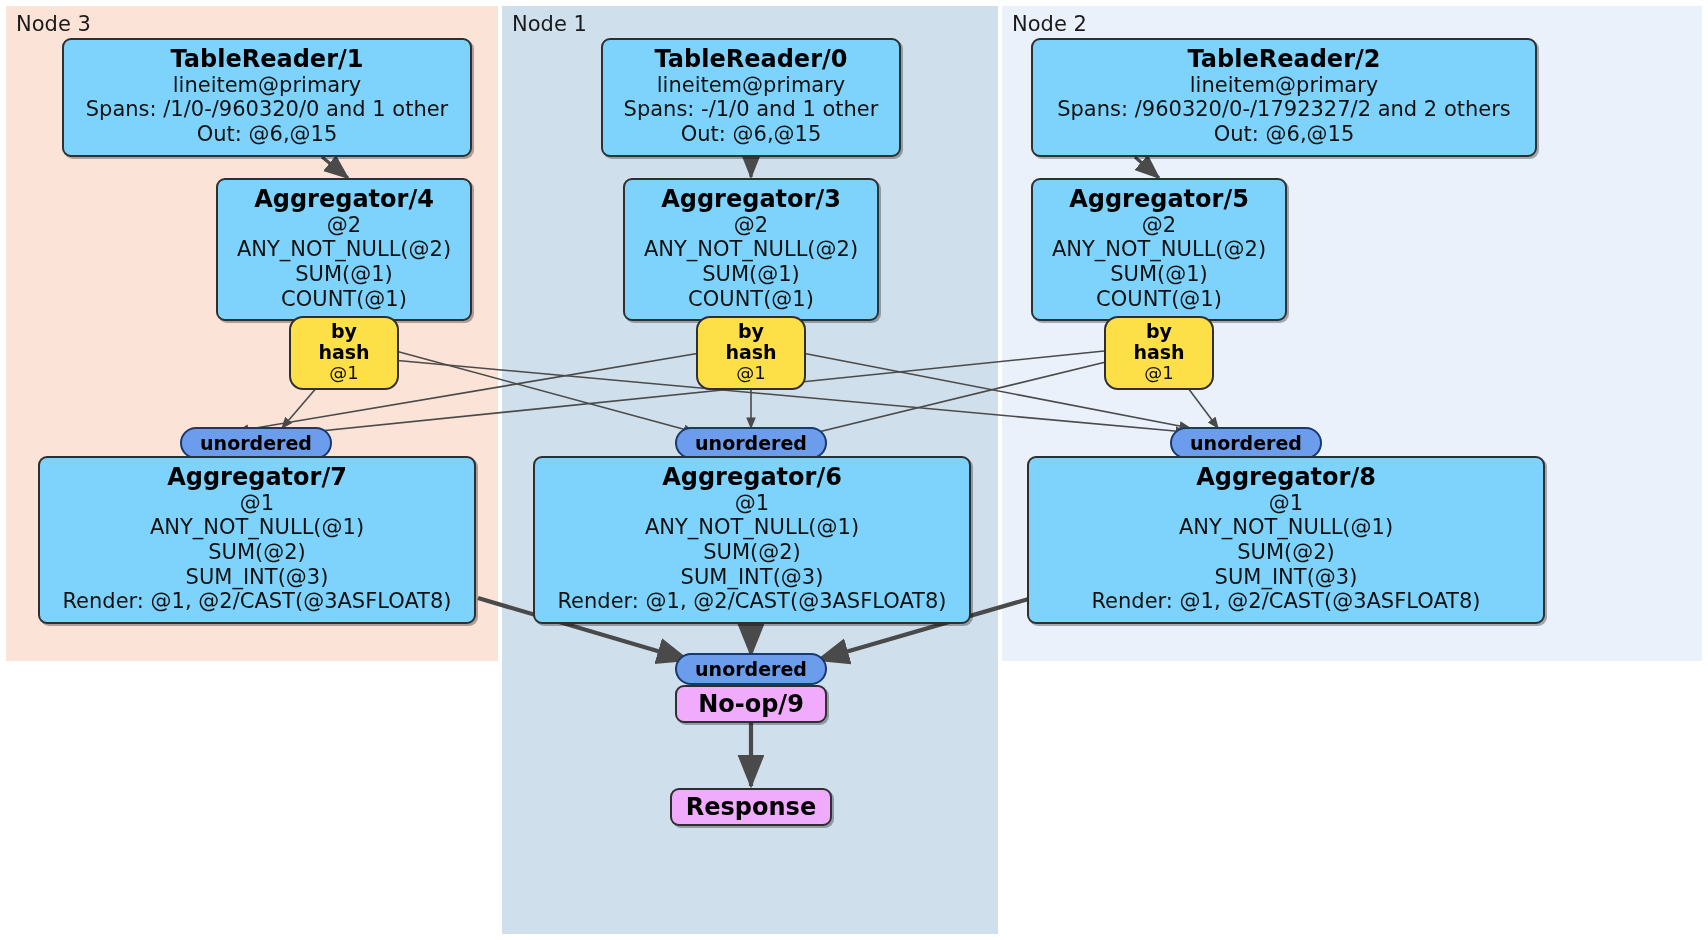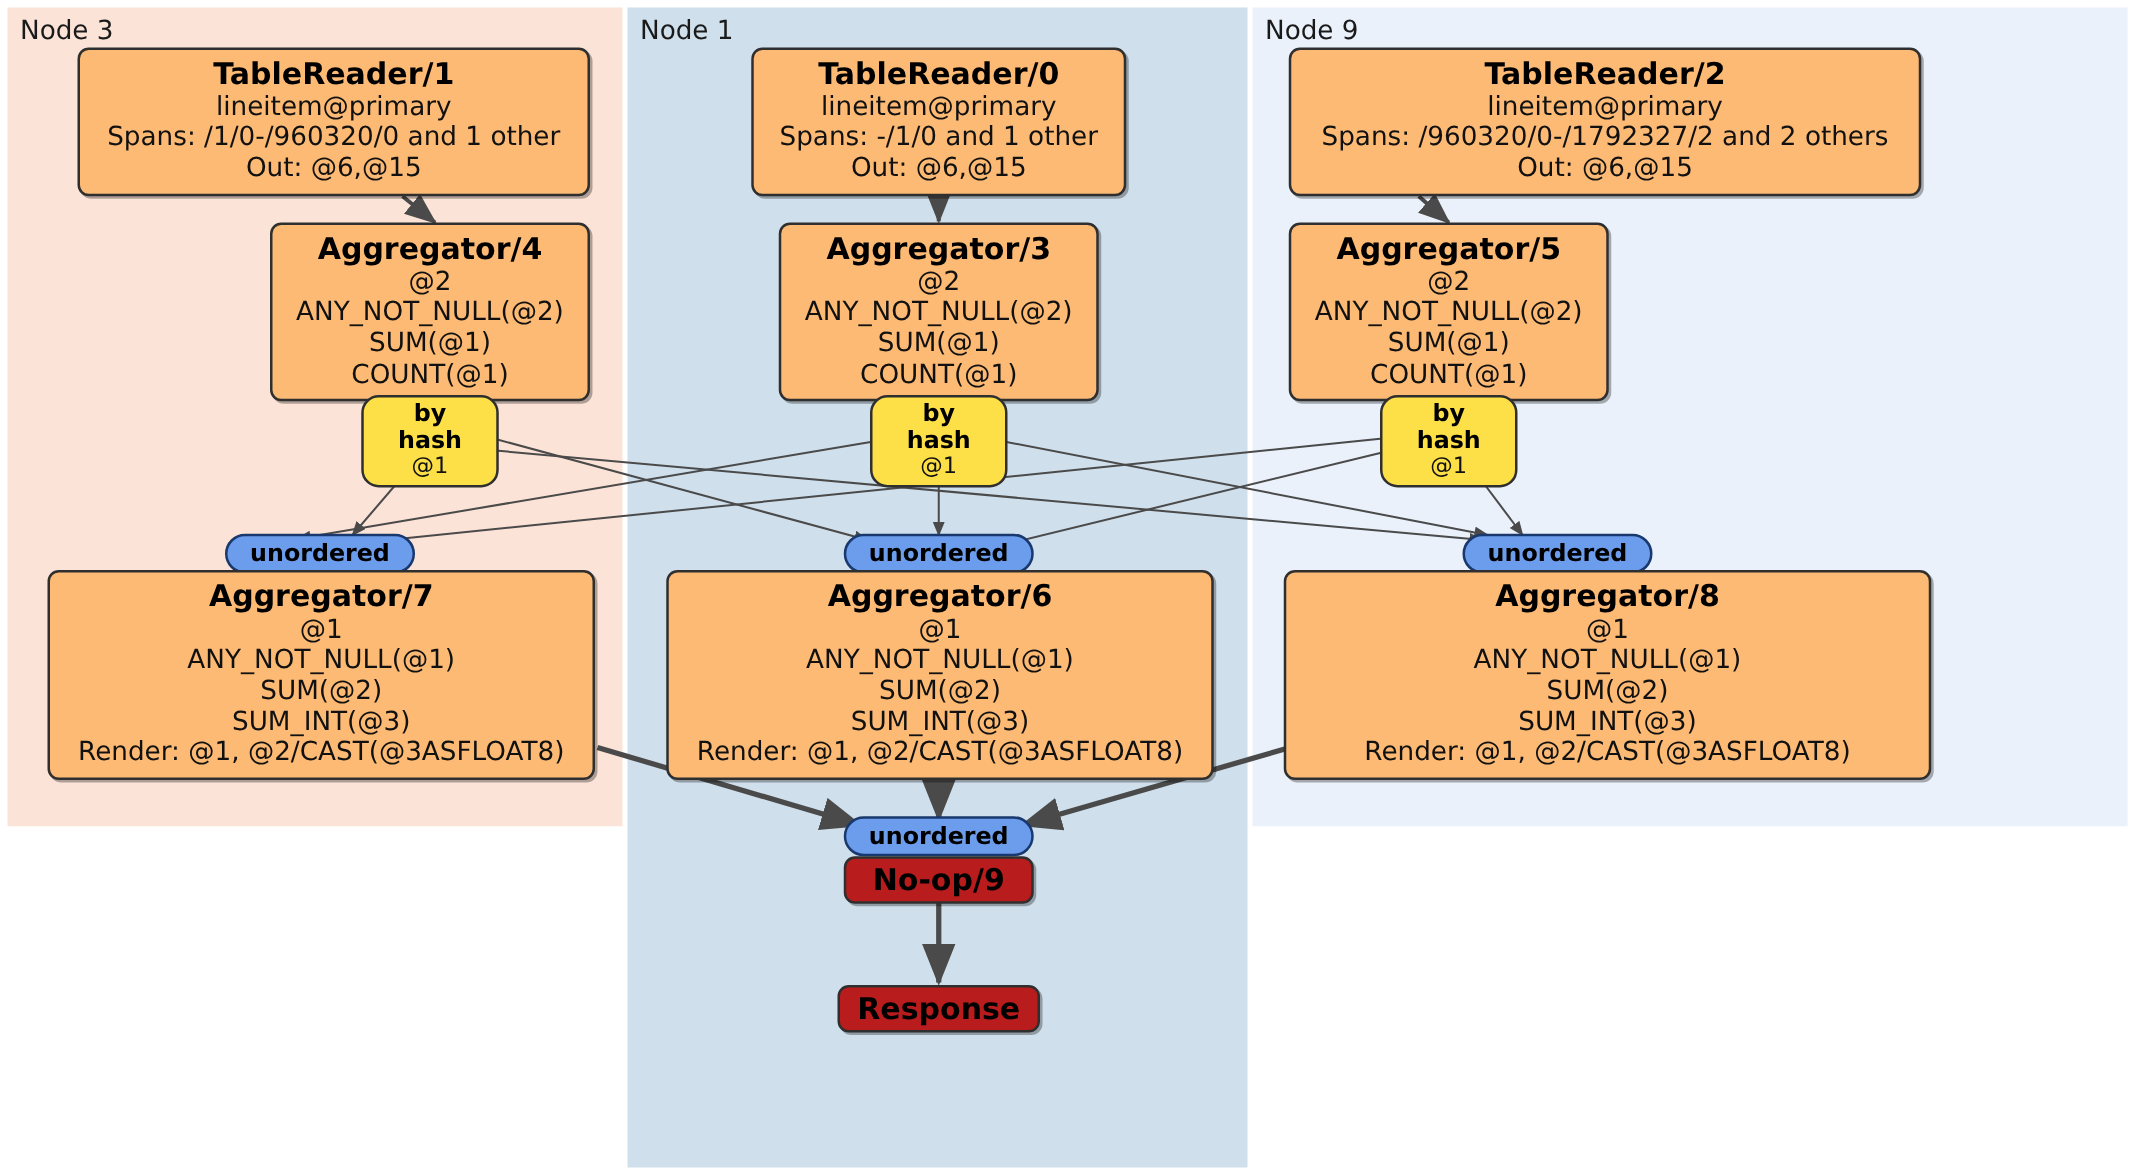--- a/index.html
+++ b/index.html
@@ -9,27 +9,27 @@
 
   
   .panel{position:absolute;box-sizing:border-box;}
   .panel-label{position:absolute;left:10px;top:6px;font-size:21px;color:#1a1a1a;
                font-family:"DejaVu Sans","Liberation Sans",sans-serif;white-space:nowrap;}
 
   
   #edges{position:absolute;left:0;top:0;width:1708px;height:940px;pointer-events:none;}
 
   
-  .proc{position:absolute;box-sizing:border-box;background:#fdba74;border:2px solid #2f2f2f;
+  .proc{position:absolute;box-sizing:border-box;background:#7dd3fc;border:2px solid #2f2f2f;
         border-radius:9px;text-align:center;padding:6px 10px 8px 10px;
         box-shadow:2px 2px 0 rgba(0,0,0,0.30);}
   .proc .ttl{font-weight:bold;font-size:24px;color:#000;line-height:1.12;letter-spacing:0px;}
   .proc .ln{font-size:21px;color:#111;line-height:1.17;white-space:nowrap;}
 
-  .small-proc{position:absolute;box-sizing:border-box;background:#b91c1c;border:2px solid #2f2f2f;
+  .small-proc{position:absolute;box-sizing:border-box;background:#f0abfc;border:2px solid #2f2f2f;
         border-radius:9px;text-align:center;display:flex;align-items:center;justify-content:center;
         box-shadow:2px 2px 0 rgba(0,0,0,0.30);}
   .small-proc span{font-weight:bold;font-size:24px;color:#000;}
 
   
   .router{position:absolute;box-sizing:border-box;background:#fde047;border:2px solid #2f2f2f;
           border-radius:14px;text-align:center;padding:3px 12px 5px 12px;line-height:1.1;}
   .router .rt{font-weight:bold;font-size:19px;color:#000;}
   .router .rs{font-size:18px;color:#111;}
 
@@ -44,21 +44,21 @@
 
   <div class="panel" style="left:6px;top:6px;width:492px;height:655px;background:#fbe3d7;">
     <div class="panel-label">Node 3</div>
   </div>
 
   <div class="panel" style="left:502px;top:6px;width:496px;height:928px;background:#cfdfeb;">
     <div class="panel-label">Node 1</div>
   </div>
 
   <div class="panel" style="left:1002px;top:6px;width:700px;height:655px;background:#eaf1fb;">
-    <div class="panel-label">Node 9</div>
+    <div class="panel-label">Node 2</div>
   </div>
 
   <svg id="edges" viewBox="0 0 1708 940">
     <defs>
       <marker id="ah" markerWidth="9" markerHeight="9" refX="7.4" refY="3.2" orient="auto">
         <path d="M0,0 L8,3.2 L0,6.4 z" fill="#4a4a4a"></path>
       </marker>
       <marker id="ahb" markerWidth="8" markerHeight="8" refX="6.6" refY="3.0" orient="auto">
         <path d="M0,0 L7.4,3.0 L0,6.0 z" fill="#4a4a4a"></path>
       </marker>

